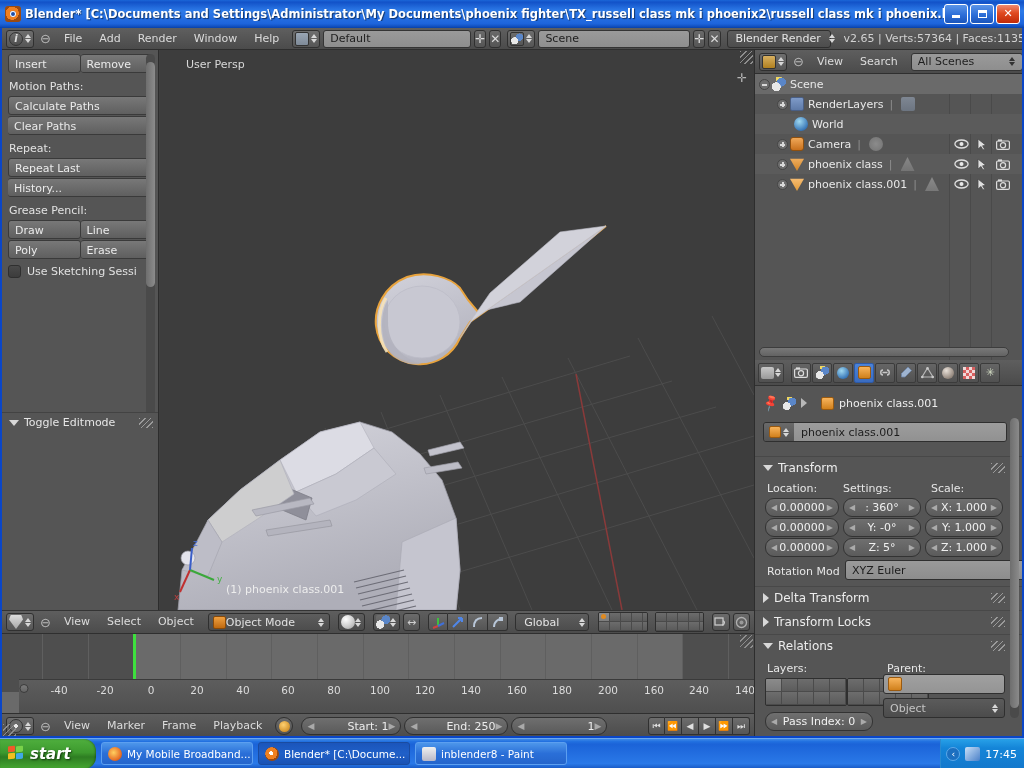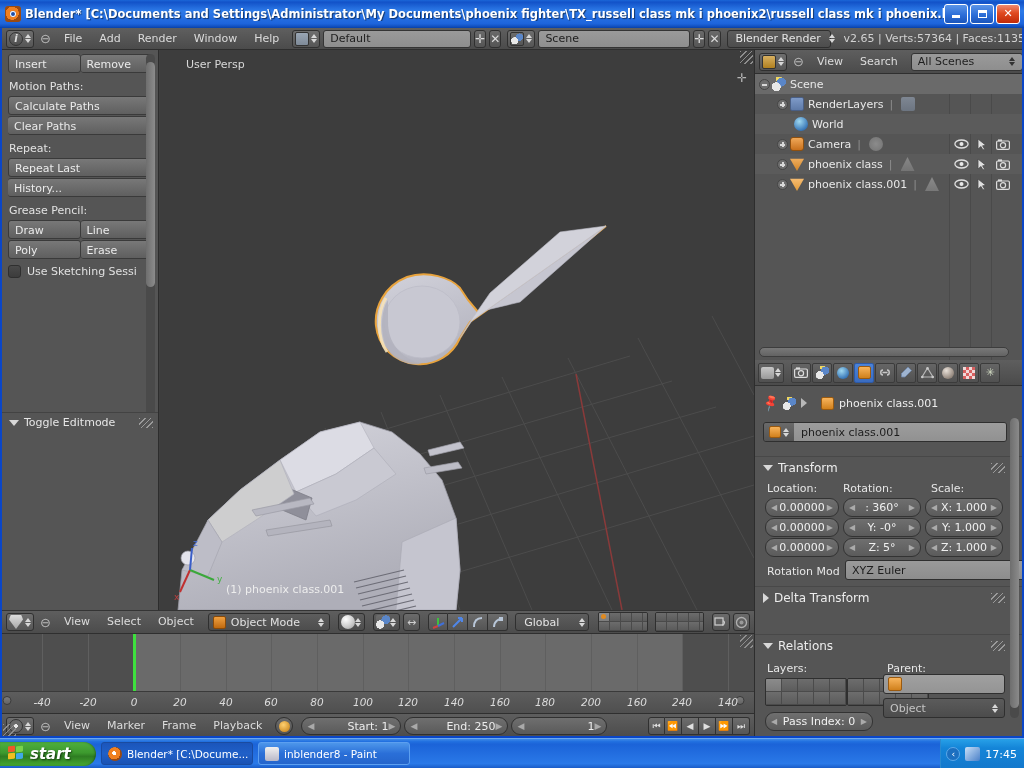--- a/index.html
+++ b/index.html
@@ -155,22 +155,22 @@
   
   #timeline{
     position:absolute;left:0;top:606px;width:752px;height:80px;
     background:#6a6a6a; border-bottom:1px solid #2f2f2f; overflow:hidden;
   }
   #timeline .outrange{position:absolute;top:0;height:58px;background:#4e4e4e;}
   #timeline .ticks{position:absolute;left:0;top:0;width:752px;height:58px;}
   #timeline .ticks i{position:absolute;top:0;width:1px;height:58px;background:#5f5f5f;}
   #timeline .playhead{position:absolute;top:0;width:3px;height:58px;background:#3ee03e;}
   #timeline .ruler{
-    position:absolute;left:0;bottom:0;width:752px;height:22px;
-    background:linear-gradient(180deg,#5d5d5d,#4f4f4f);border-top:1px solid #3a3a3a;font-style:italic;
+    position:absolute;left:17px;bottom:0;width:752px;height:34px;
+    background:linear-gradient(180deg,#5d5d5d,#4f4f4f);border-top:1px solid #3a3a3a;
   }
   #timeline .ruler span{position:absolute;top:4px;color:#dcdcdc;font-size:10.5px;transform:translateX(-50%);}
   .rl-arrow{position:absolute;top:6px;width:9px;height:9px;border-radius:50%;
     background:linear-gradient(180deg,#7b7b7b,#646464);border:1px solid #3c3c3c;}
 
   
   #tlheader{
     position:absolute;left:0;top:686px;width:752px;height:24px;
     background:linear-gradient(180deg,#5e5e5e,#4b4b4b);
     display:flex;align-items:center;padding:0 4px;gap:3px;
@@ -270,21 +270,21 @@
   .props-scroll .thumb{position:absolute;left:0;top:0;width:9px;height:290px;border-radius:5px;
     background:linear-gradient(90deg,#6e6e6e,#8a8a8a);}
 
   
   #taskbar{
     position:absolute;left:0;top:738px;width:1024px;height:30px;
     background:linear-gradient(180deg,#3f8ae8 0%,#2170e0 9%,#1b63d8 18%,#2a79e8 85%,#1a5cc8 100%);
     border-top:1px solid #6ba8ee; display:flex;align-items:center;
   }
   #startbtn{
-    width:96px;height:24px;
+    width:96px;height:30px;
     background:linear-gradient(180deg,#4faf3e 0%,#3d9a2e 45%,#2e7d22 60%,#46a832 100%);
     border-radius:0 12px 12px 0;display:flex;align-items:center;gap:5px;padding-left:8px;
     box-shadow:inset -1px 0 2px rgba(0,0,0,.3);
   }
   #startbtn .flag{width:17px;height:15px;position:relative;}
   #startbtn .flag i{position:absolute;width:7px;height:6px;border-radius:1px;}
   #startbtn .txt{color:#fff;font-size:15px;font-weight:bold;font-style:italic;
     text-shadow:1px 1px 2px rgba(0,0,0,.6);}
   .tbtask{
     height:23px;min-width:152px;max-width:152px;margin-left:5px;border-radius:3px;
@@ -509,21 +509,21 @@
           <i class="u"></i>
           <i class="d"></i>
         </span>
     </div>
     <span class="dash">⊖</span>
     <span class="menu-item">View</span>
     <span class="menu-item">Select</span>
     <span class="menu-item">Object</span>
 
     <div class="combo" style="min-width:122px;justify-content:space-between;margin-left:4px">
-      <span style="display:flex;align-items:flex-start;gap:5px;padding-left:4px">
+      <span style="display:flex;align-items:flex-start;padding-left:4px">
         <span class="sq-icon" style="width:13px;height:13px;background:linear-gradient(180deg,#f0a040,#c06a10);border:1px solid #8a4a08;border-radius:2px;"></span>
         <span>Object Mode</span>
       </span>
       <span class="updown" style="margin-right:4px">
           <i class="u"></i>
           <i class="d"></i>
         </span>
     </div>
 
     <div class="combo" style="padding:0 2px;margin-left:5px">
@@ -923,21 +923,21 @@
       <span class="txt">phoenix class.001</span>
     </div>
 
     <div class="sect" style="top:96px">
       <span class="tri down"></span>
       <span>Transform</span>
       <span class="grip" style="right:18px"></span>
     </div>
 
     <span class="colhdr" style="left:12px;top:122px">Location:</span>
-    <span class="colhdr" style="left:88px;top:122px">Rotation:</span>
+    <span class="colhdr" style="left:88px;top:122px">Settings:</span>
     <span class="colhdr" style="left:176px;top:122px">Scale:</span>
 
     <div class="vfield" style="left:10px;top:138px;width:74px">
       <span class="ar">◀</span>
       <span class="v">0.00000</span>
       <span class="ar">▶</span>
     </div>
     <div class="vfield" style="left:10px;top:158px;width:74px">
       <span class="ar">◀</span>
       <span class="v">0.00000</span>
@@ -986,20 +986,25 @@
       <span>XYZ Euler</span>
       <span class="updown">
           <i class="u" style="border-bottom-color:#333"></i>
           <i class="d" style="border-top-color:#333"></i>
         </span>
     </div>
 
     <div class="sect" style="top:226px">
       <span class="tri right"></span>
       <span>Delta Transform</span>
+      <span class="grip" style="right:18px"></span>
+    </div>
+    <div class="sect" style="top:250px">
+      <span class="tri right"></span>
+      <span>Transform Locks</span>
       <span class="grip" style="right:18px"></span>
     </div>
     <div class="sect" style="top:274px">
       <span class="tri down"></span>
       <span>Relations</span>
       <span class="grip" style="right:18px"></span>
     </div>
 
     <span class="colhdr" style="left:12px;top:302px">Layers:</span>
     <span class="colhdr" style="left:132px;top:302px">Parent:</span>
@@ -1056,20 +1061,24 @@
   <div id="startbtn">
     <span class="flag">
       <i style="left:0;top:0;background:#f05a2a;transform:skewY(-8deg)"></i>
       <i style="left:8px;top:0;background:#7ad24a;transform:skewY(-8deg)"></i>
       <i style="left:0;top:7px;background:#f0c020;transform:skewY(-8deg)"></i>
       <i style="left:8px;top:7px;background:#40a8e8;transform:skewY(-8deg)"></i>
     </span>
     <span class="txt">start</span>
   </div>
 
+  <div class="tbtask">
+    <span class="ti" style="border-radius:50%;background:radial-gradient(circle at 40% 40%,#ffd060,#e8742a 60%,#a83a10)"></span>
+    <span>My Mobile Broadband...</span>
+  </div>
   <div class="tbtask active">
     <span class="ti" style="border-radius:50%;background:radial-gradient(circle at 45% 45%,#fff 0 18%,#f08020 19% 55%,#9b4a10 56%)"></span>
     <span>Blender* [C:\Docume...</span>
   </div>
   <div class="tbtask">
     <span class="ti" style="background:linear-gradient(180deg,#f0f0f0,#b8b8c8);border-radius:2px"></span>
     <span>inblender8 - Paint</span>
   </div>
 
   <div id="tray">

